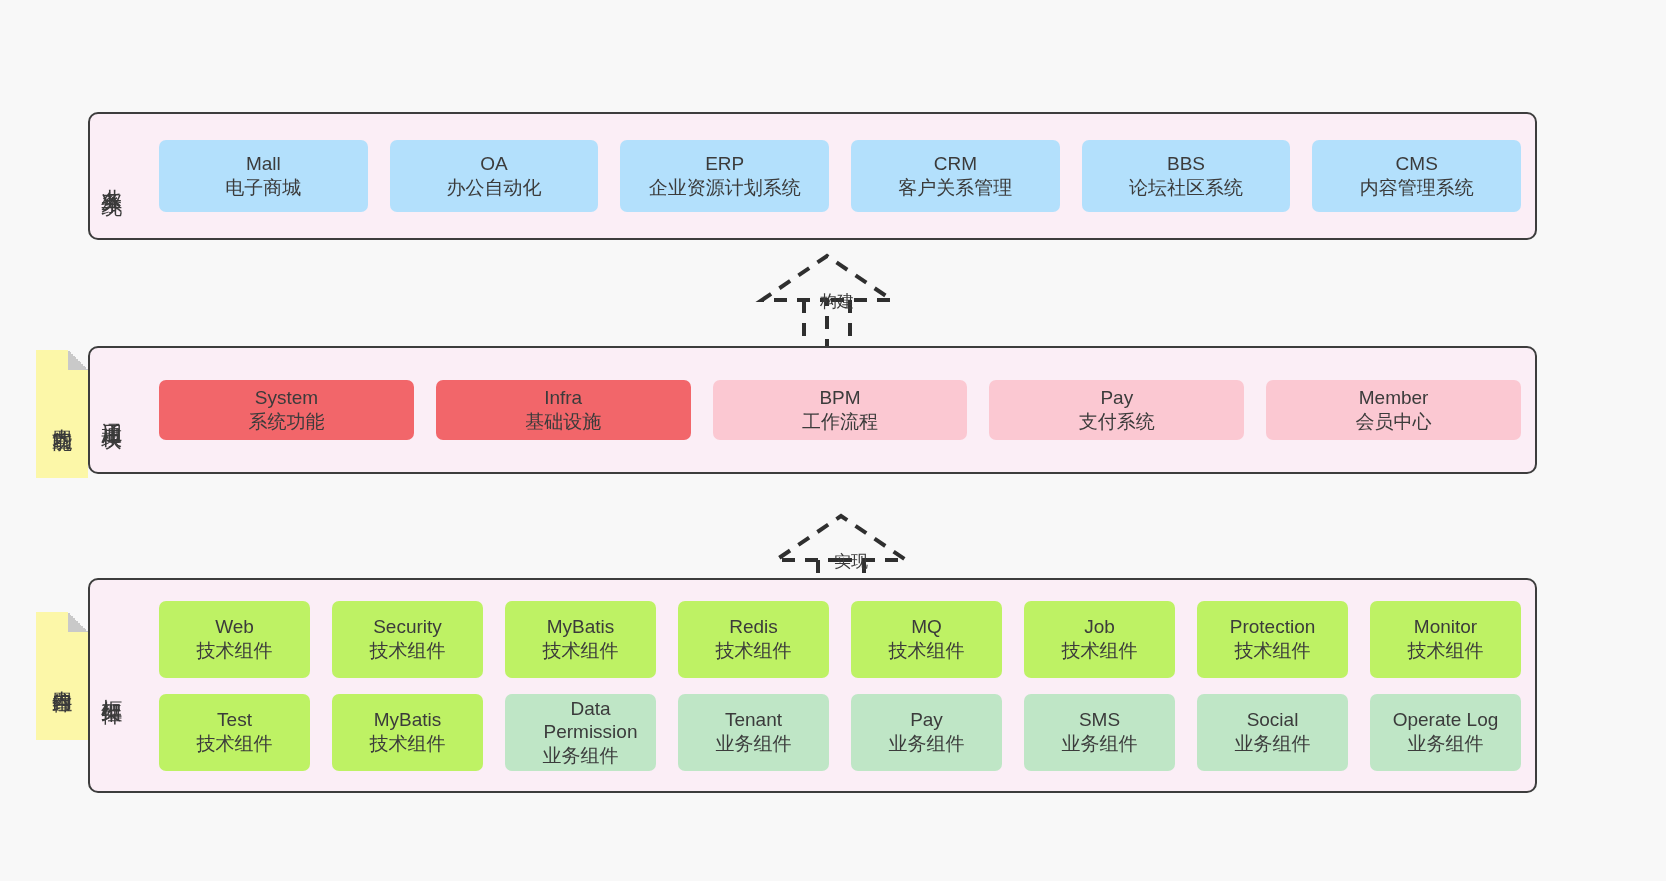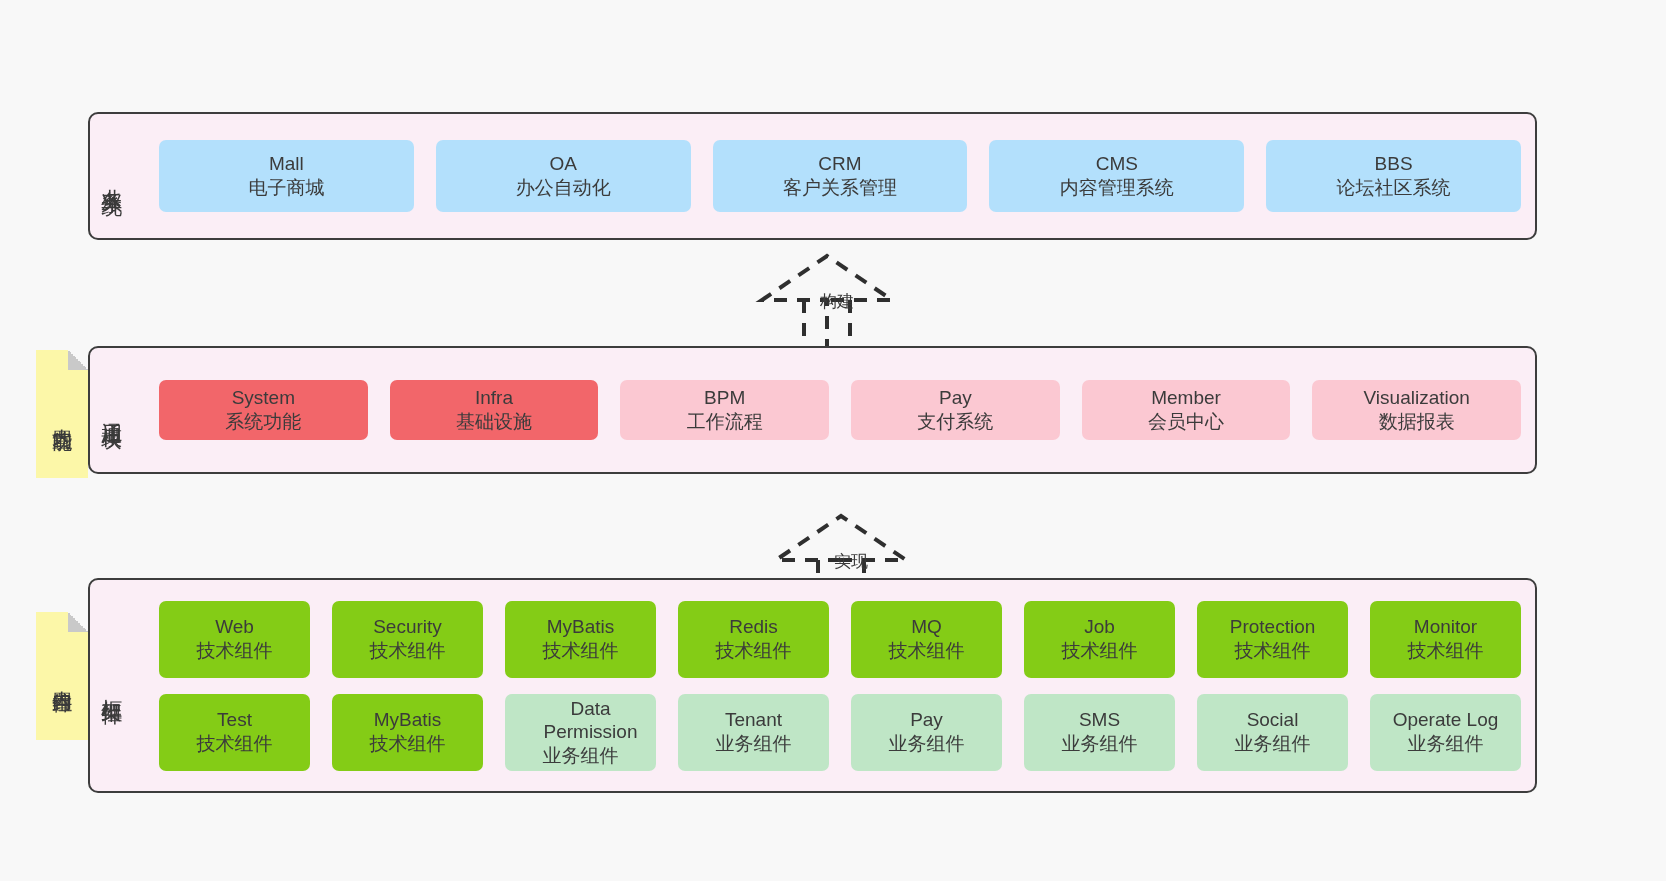--- a/index.html
+++ b/index.html
@@ -72,21 +72,21 @@
     padding: 4px 6px;
     user-select: none;
   }
   .card .t1 { display: block; white-space: nowrap; }
   .card .t2 { display: block; white-space: nowrap; }
   .card.wrap .t1 { white-space: normal; margin-left: 20px; }
 
   .c-blue        { background: #b3e0fc; }
   .c-red         { background: #f2666a; }
   .c-pink        { background: #fbc8d2; }
-  .c-green       { background: #84cc16; }
+  .c-green       { background: #bef264; }
   .c-lightgreen  { background: #bfe6c6; }
 
   
   #layer-business  { left: 88px;  top: 112px; width: 1449px; height: 128px; }
   #layer-business  .card { height: 72px; }
 
   #layer-common    { left: 88px;  top: 346px; width: 1449px; height: 128px; }
   #layer-common    .card { height: 60px; }
 
   #layer-framework { left: 88px;  top: 578px; width: 1449px; height: 215px; }
@@ -151,30 +151,34 @@
     <div class="row">
       <div class="card c-blue">
         <span class="t1">Mall</span>
         <span class="t2">电子商城</span>
       </div>
       <div class="card c-blue">
         <span class="t1">OA</span>
         <span class="t2">办公自动化</span>
       </div>
       <div class="card c-blue">
+        <span class="t1">ERP</span>
+        <span class="t2">企业资源计划系统</span>
+      </div>
+      <div class="card c-blue">
         <span class="t1">CRM</span>
         <span class="t2">客户关系管理</span>
       </div>
       <div class="card c-blue">
+        <span class="t1">BBS</span>
+        <span class="t2">论坛社区系统</span>
+      </div>
+      <div class="card c-blue">
         <span class="t1">CMS</span>
         <span class="t2">内容管理系统</span>
-      </div>
-      <div class="card c-blue">
-        <span class="t1">BBS</span>
-        <span class="t2">论坛社区系统</span>
       </div>
     </div>
   </div>
 </div>
 
 <div class="uml-arrow" id="arrow-build">
   <svg width="200" height="110" viewBox="0 0 200 110" fill="none">
     <path d="M 85 100 L 85 48 L 20 48 L 85 4 L 150 48 L 85 48" stroke="#2f2f2f" stroke-width="4" stroke-dasharray="13 10" fill="none" stroke-linecap="butt" stroke-linejoin="miter"></path>
     <path d="M 85 100 L 85 48" stroke="#2f2f2f" stroke-width="4" stroke-dasharray="13 10" fill="none"></path>
     <path d="M 85 48 L 85 100 L 20 100" stroke="none" fill="none"></path>
@@ -206,24 +210,20 @@
         <span class="t2">工作流程</span>
       </div>
       <div class="card c-pink">
         <span class="t1">Pay</span>
         <span class="t2">支付系统</span>
       </div>
       <div class="card c-pink">
         <span class="t1">Member</span>
         <span class="t2">会员中心</span>
       </div>
-      <div class="card c-pink">
-        <span class="t1">Visualization</span>
-        <span class="t2">数据报表</span>
-      </div>
     </div>
   </div>
 </div>
 
 <div class="uml-arrow" id="arrow-impl">
   <svg width="200" height="110" viewBox="0 0 200 110" fill="none">
     <path d="M 85 48 L 20 48 L 85 4 L 150 48 L 85 48" stroke="#2f2f2f" stroke-width="4" stroke-dasharray="13 10" fill="none" stroke-linecap="butt" stroke-linejoin="miter"></path>
     <path d="M 62 48 L 62 110" stroke="#2f2f2f" stroke-width="4" stroke-dasharray="13 10" fill="none"></path>
     <path d="M 108 48 L 108 110" stroke="#2f2f2f" stroke-width="4" stroke-dasharray="13 10" fill="none"></path>
   </svg>

